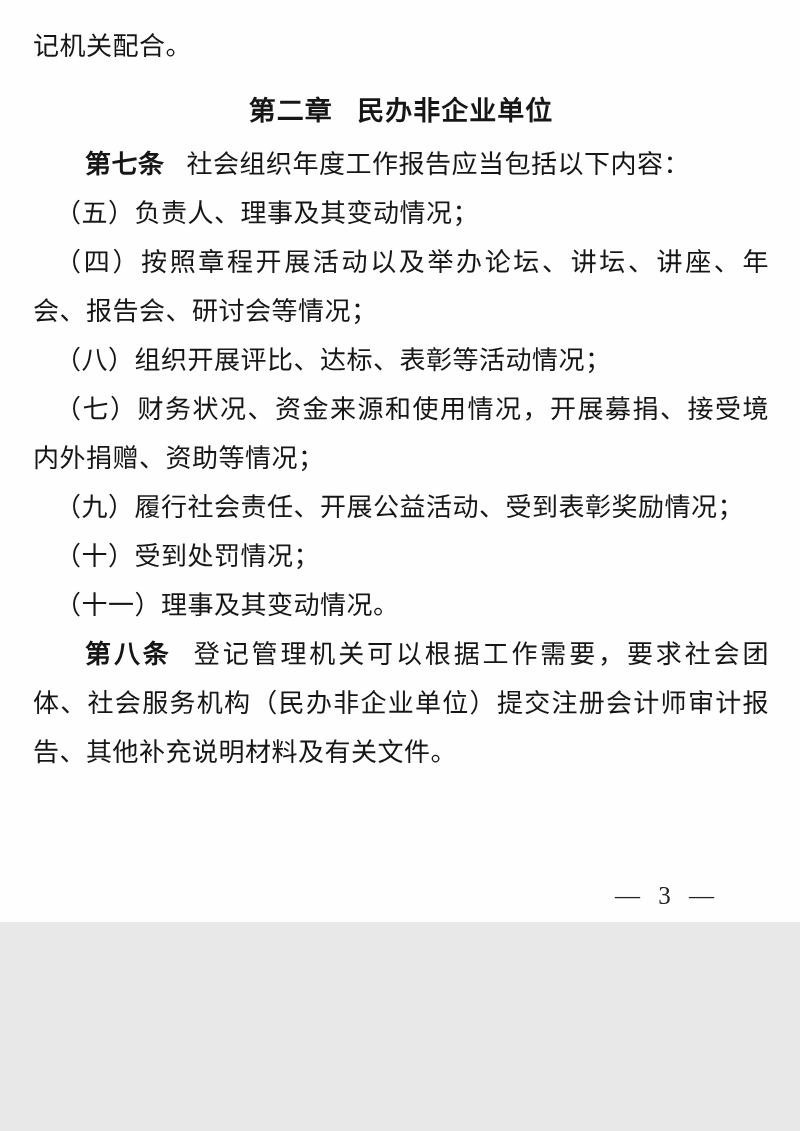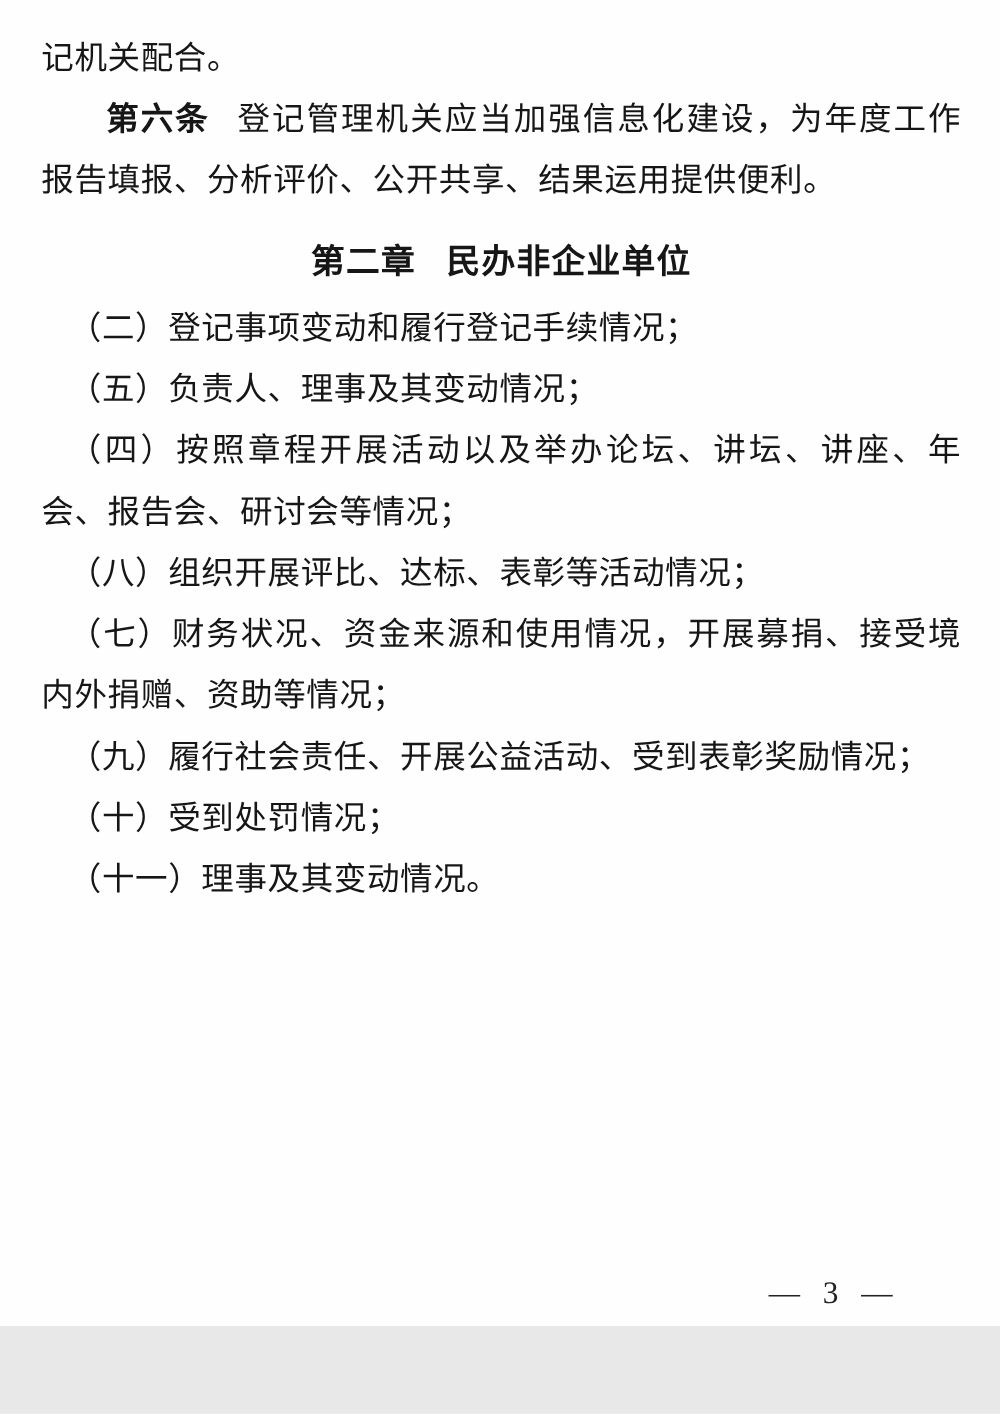--- a/index.html
+++ b/index.html
@@ -4,21 +4,21 @@
 <title>Scanned regulation page</title>
 <style>
   :root{
     --text:#161616;
     --paper:#fefefe;
   }
   html,body{margin:0;padding:0;background:#e8e8e8;}
   .page{
     position:relative;
     width:800px;
-    height:1061px;
+    height:922px;
     margin:0 auto;
     background:var(--paper);
     color:var(--text);
     font-family:"Liberation Serif","DejaVu Serif",serif;
     box-sizing:border-box;
     padding:22px 31px 0 33px;
     overflow:hidden;
   }
   .body-text{
     font-size:26px;
@@ -62,31 +62,31 @@
   }
 </style>
 </head>
 <body>
 
 <div class="page">
   <div class="body-text">
 
     <p class="cont">记机关配合。</p>
 
-    <p class="para"><span class="article-label">第六条</span><span>登记管理机关应当加强信息化建设，为年度工作报告填报、分析评价、公开共享、结果运用提供便利。</span></p>
 
     <p class="chapter-heading"><span class="chapter-number">第二章</span><span class="chapter-title">民办非企业单位</span></p>
 
+    <p class="para"><span class="article-label">第七条</span><span>社会组织年度工作报告应当包括以下内容：</span></p>
 
-    <p class="item">（二）登记事项变动和履行登记手续情况；</p>
     <p class="item">（五）负责人、理事及其变动情况；</p>
     <p class="item">（四）按照章程开展活动以及举办论坛、讲坛、讲座、年会、报告会、研讨会等情况；</p>
     <p class="item">（八）组织开展评比、达标、表彰等活动情况；</p>
     <p class="item">（七）财务状况、资金来源和使用情况，开展募捐、接受境内外捐赠、资助等情况；</p>
     <p class="item">（九）履行社会责任、开展公益活动、受到表彰奖励情况；</p>
     <p class="item">（十）受到处罚情况；</p>
     <p class="item">（十一）理事及其变动情况。</p>
 
+    <p class="para"><span class="article-label">第八条</span><span>登记管理机关可以根据工作需要，要求社会团体、社会服务机构（民办非企业单位）提交注册会计师审计报告、其他补充说明材料及有关文件。</span></p>
 
   </div>
 
   <div class="page-number">— 3 —</div>
 </div>
 
 </body></html>

